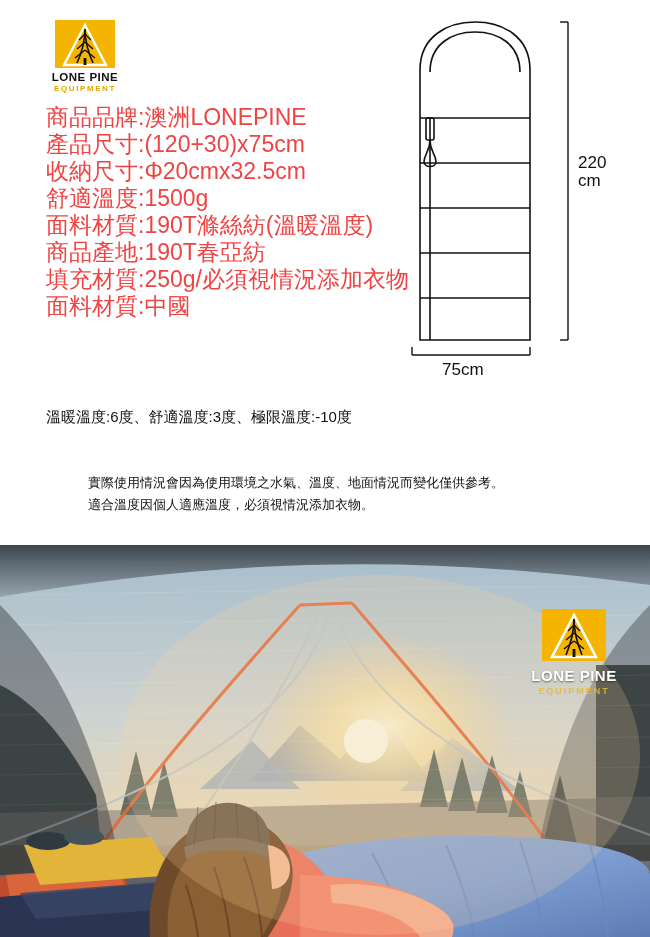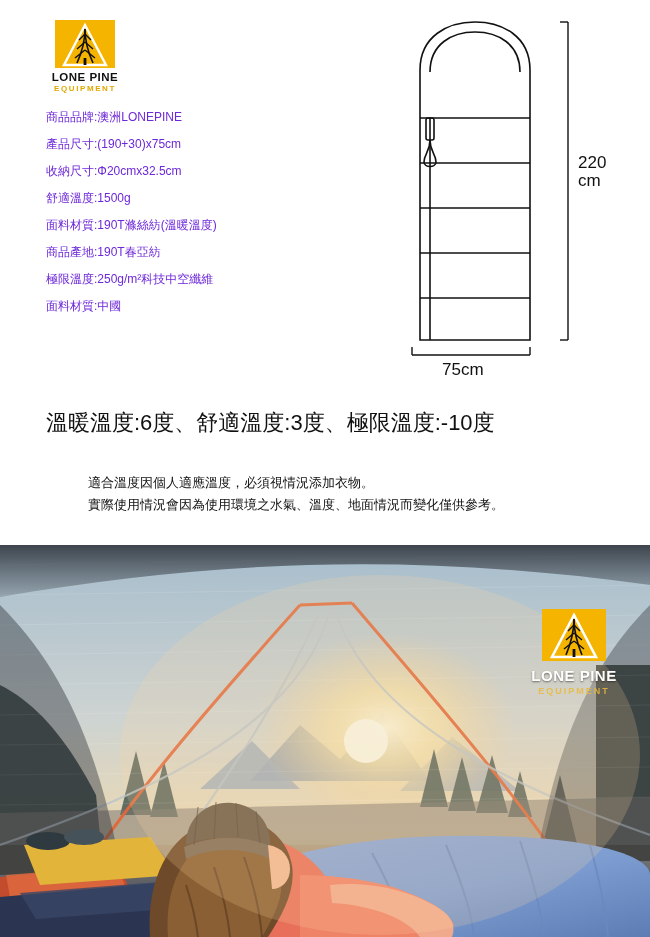--- a/index.html
+++ b/index.html
@@ -54,32 +54,32 @@
   }
 
   .spec-list {
     position: absolute;
     left: 46px;
     top: 104px;
     width: 400px;
   }
   .spec-list li {
     list-style: none;
-    font-size: 12px;
+    font-size: 23px;
     line-height: 27px;
-    color: #6d28d9;
+    color: #ef4444;
     white-space: nowrap;
   }
   .spec-list { margin: 0; padding: 0; }
 
   .temp-line {
     position: absolute;
     left: 46px;
     top: 408px;
-    font-size: 22px;
+    font-size: 15px;
     color: #111;
     white-space: nowrap;
   }
 
   .notes {
     position: absolute;
     left: 88px;
     top: 472px;
     width: 520px;
   }
@@ -155,34 +155,34 @@
         <path d="M34 16 L28 22 M34 16 L40 22 M34 24 L26 31 M34 24 L42 31 M34 32 L24 40 M34 32 L44 40" stroke="#111" stroke-width="1.4" fill="none"></path>
         <rect x="32.6" y="40" width="2.8" height="7" fill="#111"></rect>
       </svg>
     </div>
     <div class="name">LONE PINE</div>
     <div class="sub">EQUIPMENT</div>
   </div>
 
   <ul class="spec-list">
     <li>商品品牌:澳洲LONEPINE</li>
-    <li>產品尺寸:(190+30)x75cm</li>
+    <li>產品尺寸:(120+30)x75cm</li>
     <li>收納尺寸:Φ20cmx32.5cm</li>
     <li>舒適溫度:1500g</li>
     <li>面料材質:190T滌絲紡(溫暖溫度)</li>
     <li>商品產地:190T春亞紡</li>
-    <li>極限溫度:250g/m²科技中空纖維</li>
+    <li>填充材質:250g/必須視情況添加衣物</li>
     <li>面料材質:中國</li>
   </ul>
 
   <div class="temp-line">溫暖溫度:6度、舒適溫度:3度、極限溫度:-10度</div>
 
   <div class="notes">
+    <div>實際使用情況會因為使用環境之水氣、溫度、地面情況而變化僅供參考。</div>
     <div>適合溫度因個人適應溫度，必須視情況添加衣物。</div>
-    <div>實際使用情況會因為使用環境之水氣、溫度、地面情況而變化僅供參考。</div>
   </div>
 
   <div class="diagram">
     <svg width="245" height="370" viewBox="0 0 245 370" xmlns="http://www.w3.org/2000/svg">
 
       <g fill="none" stroke="#111111" stroke-width="1.6">
 
         <path d="M20 60
                  C20 26 48 12 75 12
                  C102 12 130 26 130 60

